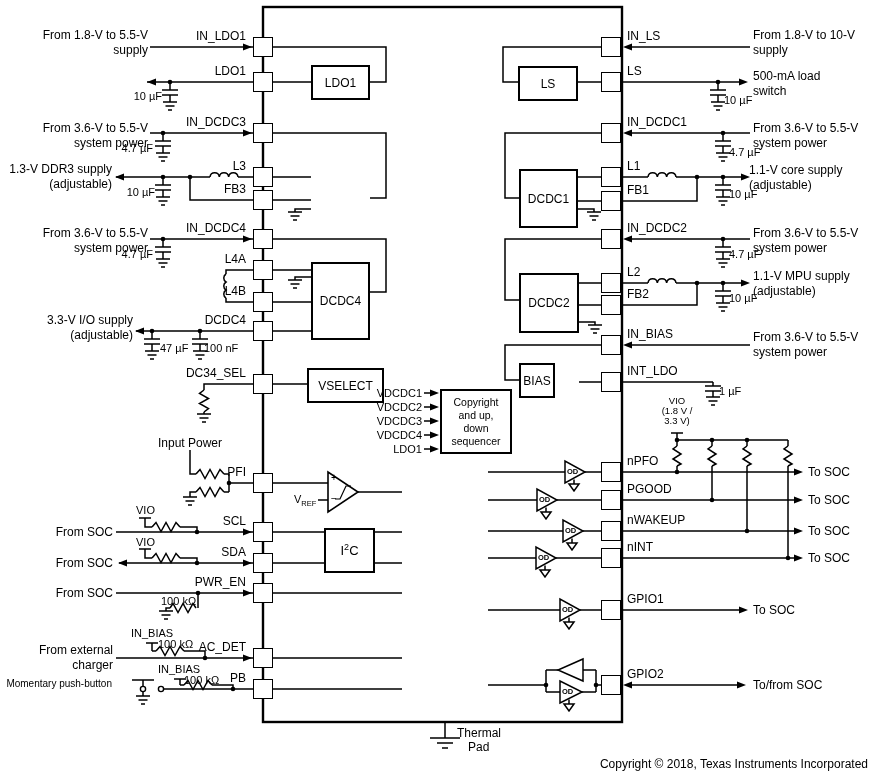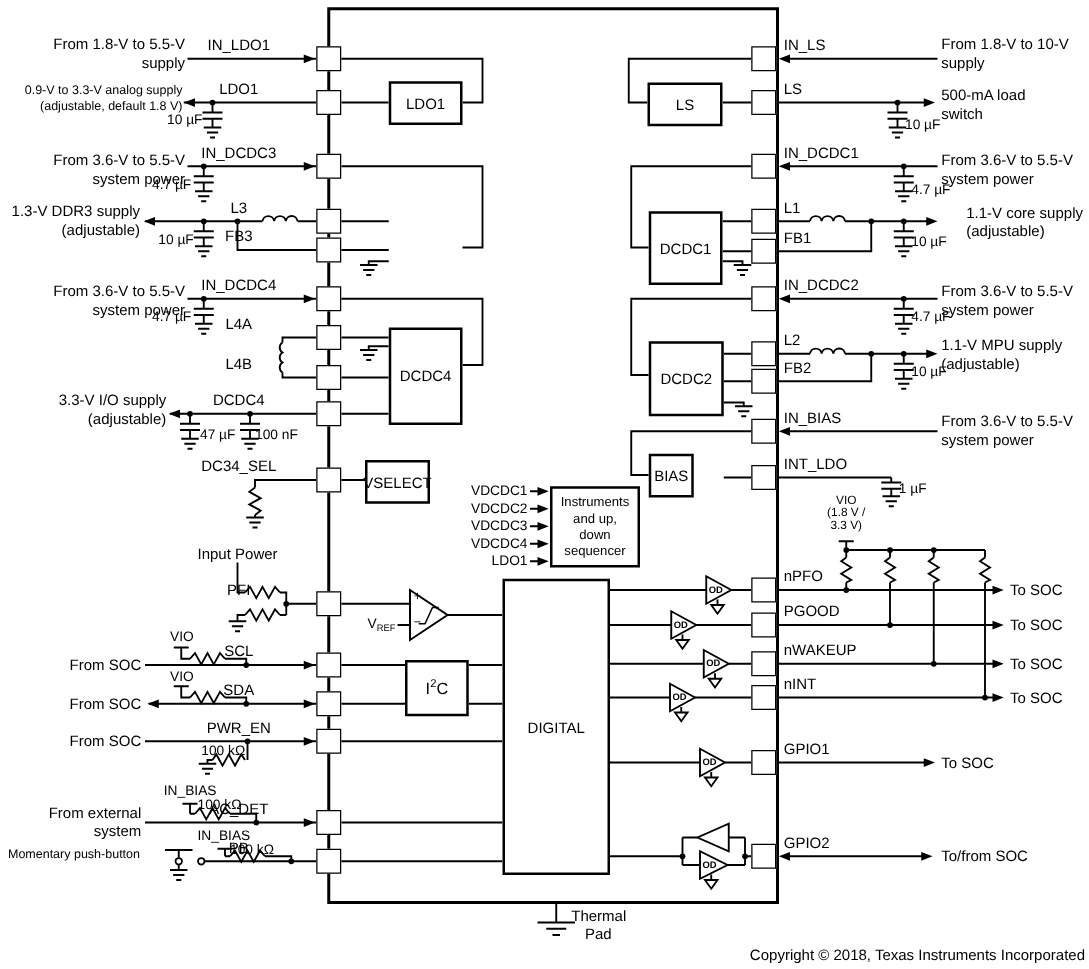--- a/index.html
+++ b/index.html
@@ -8,21 +8,21 @@
   .stage{position:absolute;left:0;top:0;width:871px;height:775px;background:#fff;overflow:hidden}
   svg.wires{position:absolute;left:0;top:0;z-index:1}
   .pin{position:absolute;width:20px;height:20px;background:#fff;border:1.7px solid #000;z-index:2}
   .blk{position:absolute;background:#fff;border:2px solid #000;display:flex;flex-direction:column;align-items:center;justify-content:center;font-size:12px;z-index:2;text-align:center}
   .lbl{position:absolute;font-size:12px;line-height:15px;z-index:3;white-space:nowrap}
   .r{text-align:right}
   .c{text-align:center}
   .sm{font-size:10px;line-height:13px}
   .xs{font-size:9.5px;line-height:10px}
   .pinlbl{position:absolute;font-size:12px;line-height:13px;z-index:3;white-space:nowrap}
-  .pl{left:126px;width:130px;text-align:center}
+  .pl{left:116px;width:130px;text-align:right}
   .pr{left:627px;width:110px}
   .val{position:absolute;font-size:11px;line-height:12px;z-index:3;white-space:nowrap}
   .od{position:absolute;font-size:7.5px;line-height:8px;z-index:3;font-weight:bold}
   .sup{font-size:9px;vertical-align:super;line-height:0}
   .sub{font-size:7.5px;vertical-align:sub;line-height:0}
   .seqlbl{position:absolute;left:342px;width:80px;text-align:right;font-size:11px;line-height:13px;z-index:3}
 </style>
 </head>
 <body>
 
@@ -246,38 +246,35 @@
     </div>
 <div class="blk" style="left:519px;top:169px;width:59px;height:59px">
       <span>DCDC1</span>
     </div>
 <div class="blk" style="left:311px;top:262px;width:59px;height:78px">
       <span>DCDC4</span>
     </div>
 <div class="blk" style="left:519px;top:273px;width:60px;height:60px">
       <span>DCDC2</span>
     </div>
-<div class="blk" style="left:292px;top:368px;width:52px;height:35px">
+<div class="blk" style="left:307px;top:368px;width:77px;height:35px">
       <span>VSELECT</span>
     </div>
 <div class="blk" style="left:519px;top:363px;width:36px;height:35px">
       <span>BIAS</span>
     </div>
 <div class="blk" style="left:440px;top:389px;width:72px;height:65px;font-size:10.5px;line-height:13px">
-  <div>Instruments</div>
+  <div>Copyright</div>
   <div>and up,</div>
   <div>down</div>
   <div>sequencer</div>
 </div>
 <div class="blk" style="left:324px;top:528px;width:51px;height:45px;font-size:13px">
   <div><span>I</span><span class="sup">2</span><span>C</span></div>
 </div>
-<div class="blk" style="left:402px;top:463px;width:86px;height:237px">
-      <span>DIGITAL</span>
-    </div>
 
 <div class="pinlbl pl" style="top:30px">IN_LDO1</div>
 <div class="pinlbl pl" style="top:65px">LDO1</div>
 <div class="pinlbl pl" style="top:116px">IN_DCDC3</div>
 <div class="pinlbl pl" style="top:160px">L3</div>
 <div class="pinlbl pl" style="top:183px">FB3</div>
 <div class="pinlbl pl" style="top:222px">IN_DCDC4</div>
 <div class="pinlbl pl" style="top:253px">L4A</div>
 <div class="pinlbl pl" style="top:285px">L4B</div>
 <div class="pinlbl pl" style="top:314px">DCDC4</div>
@@ -303,24 +300,20 @@
 <div class="pinlbl pr" style="top:483px">PGOOD</div>
 <div class="pinlbl pr" style="top:514px">nWAKEUP</div>
 <div class="pinlbl pr" style="top:541px">nINT</div>
 <div class="pinlbl pr" style="top:593px">GPIO1</div>
 <div class="pinlbl pr" style="top:668px">GPIO2</div>
 
 <div class="lbl r" style="left:0;top:28px;width:148px">
   <div>From 1.8-V to 5.5-V</div>
   <div>supply</div>
 </div>
-<div class="lbl r sm" style="left:0;top:66px;width:146px">
-  <div>0.9-V to 3.3-V analog supply</div>
-  <div>(adjustable, default 1.8 V)</div>
-</div>
 <div class="lbl r" style="left:0;top:121px;width:148px">
   <div>From 3.6-V to 5.5-V</div>
   <div>system power</div>
 </div>
 <div class="lbl r" style="left:0;top:162px;width:112px">
   <div>1.3-V DDR3 supply</div>
   <div>(adjustable)</div>
 </div>
 <div class="lbl r" style="left:0;top:226px;width:148px">
   <div>From 3.6-V to 5.5-V</div>
@@ -329,37 +322,37 @@
 <div class="lbl r" style="left:0;top:313px;width:133px">
   <div>3.3-V I/O supply</div>
   <div>(adjustable)</div>
 </div>
 <div class="lbl" style="left:158px;top:436px">Input Power</div>
 <div class="lbl r" style="left:0;top:525px;width:113px">From SOC</div>
 <div class="lbl r" style="left:0;top:556px;width:113px">From SOC</div>
 <div class="lbl r" style="left:0;top:586px;width:113px">From SOC</div>
 <div class="lbl r" style="left:0;top:643px;width:113px">
   <div>From external</div>
-  <div>system</div>
+  <div>charger</div>
 </div>
 <div class="lbl r sm" style="left:0;top:677px;width:112px">Momentary push-button</div>
 
 <div class="lbl" style="left:753px;top:28px">
   <div>From 1.8-V to 10-V</div>
   <div>supply</div>
 </div>
 <div class="lbl" style="left:753px;top:69px">
   <div>500-mA load</div>
   <div>switch</div>
 </div>
 <div class="lbl" style="left:753px;top:121px">
   <div>From 3.6-V to 5.5-V</div>
   <div>system power</div>
 </div>
-<div class="lbl" style="left:773px;top:163px">
+<div class="lbl" style="left:749px;top:163px">
   <div>1.1-V core supply</div>
   <div>(adjustable)</div>
 </div>
 <div class="lbl" style="left:753px;top:226px">
   <div>From 3.6-V to 5.5-V</div>
   <div>system power</div>
 </div>
 <div class="lbl" style="left:753px;top:269px">
   <div>1.1-V MPU supply</div>
   <div>(adjustable)</div>

